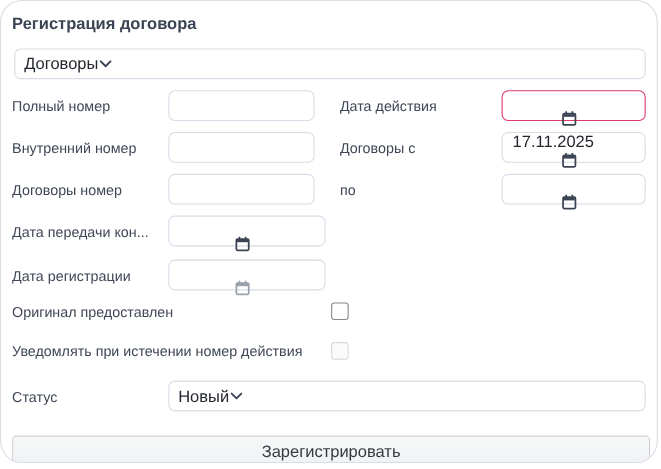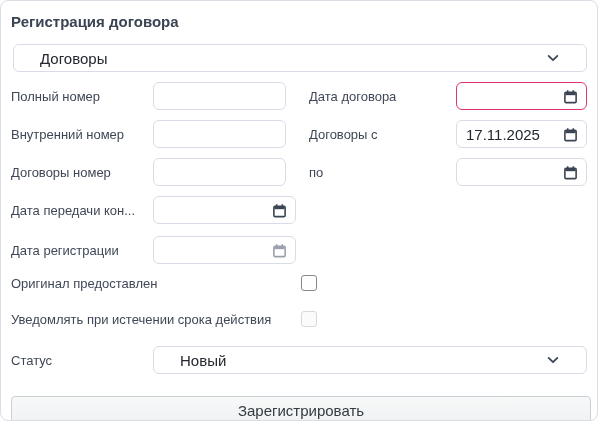--- a/index.html
+++ b/index.html
@@ -5,21 +5,21 @@
   * { box-sizing: border-box; margin: 0; padding: 0; }
   html, body { width: 601px; height: 426px; background: #fff; }
   body { font-family: "Liberation Sans", "DejaVu Sans", sans-serif; }
 
   .panel {
     position: absolute;
     left: 0; top: 0;
     width: 598px; height: 421px;
     background: #fff;
     border: 1px solid #dadde4;
-    border-radius: 8px;
+    border-radius: 20px;
     padding: 10px 10px 0 10px;
     overflow: hidden;
   }
 
   .panel-title {
     font-size: 15px;
     font-weight: bold;
     color: #3b4453;
     margin: 2px 0 14px 0;
   }
@@ -67,31 +67,32 @@
     padding: 0 8px;
     font-size: 15px;
     color: #23272e;
     font-family: inherit;
     outline: none;
   }
   input.small { width: 76px; border-radius: 5px; }
 
   .selectbox {
     flex: 1;
-    padding: 0 26px;
-    justify-content: space-between;
+    padding: 0 8px;
+    justify-content: flex-start;
     cursor: pointer;
   }
   .selectbox .sel-text { font-size: 15px; color: #23272e; }
   .selectbox.journal-name { margin-left: 2px; }
 
   .datebox {
     width: 143px;
     padding: 0 8px 0 0;
     justify-content: space-between;
+    flex-direction: column;
   }
   .datebox.right { width: 135px; }
   .datebox input {
     border: none;
     outline: none;
     width: 100%;
     height: 24px;
     padding: 0 0 0 9px;
     font-size: 15px;
     color: #23272e;
@@ -158,21 +159,21 @@
             <path d="M3 5.5l5 5 5-5" fill="none" stroke="currentColor" stroke-width="2" stroke-linecap="round" stroke-linejoin="round"></path>
           </svg>
       </span>
     </div>
   </div>
 
   
   <div class="row">
     <span class="lbl">Полный номер</span>
     <input class="text" type="text" value="" style="">
-    <span class="lbl2">Дата договора</span>
+    <span class="lbl2">Дата действия</span>
     <div class="ctl datebox right invalid">
       <input type="text" value="" style="">
       <button class="cal-btn">
         <svg width="15" height="15" viewBox="0 0 16 16">
             <rect x="2" y="3.5" width="12" height="11" rx="1.2" fill="none" stroke="currentColor" stroke-width="1.7"></rect>
             <rect x="2.6" y="4" width="10.8" height="2.6" fill="currentColor"></rect>
             <line x1="5" y1="1.2" x2="5" y2="4" stroke="currentColor" stroke-width="1.7"></line>
             <line x1="11" y1="1.2" x2="11" y2="4" stroke="currentColor" stroke-width="1.7"></line>
           </svg>
       </button>
@@ -248,21 +249,21 @@
   </div>
 
   
   <div class="row cb-row cb-first">
     <span class="lbl">Оригинал предоставлен</span>
     <span class="checkbox"></span>
   </div>
 
   
   <div class="row cb-row">
-    <span class="lbl">Уведомлять при истечении срока действия</span>
+    <span class="lbl">Уведомлять при истечении номер действия</span>
     <span class="checkbox disabled"></span>
   </div>
 
   
   <div class="row status-row">
     <span class="lbl">Статус</span>
     <div class="ctl selectbox">
       <span class="sel-text">Новый</span>
       <span class="chev">
         <svg width="14" height="14" viewBox="0 0 16 16">

